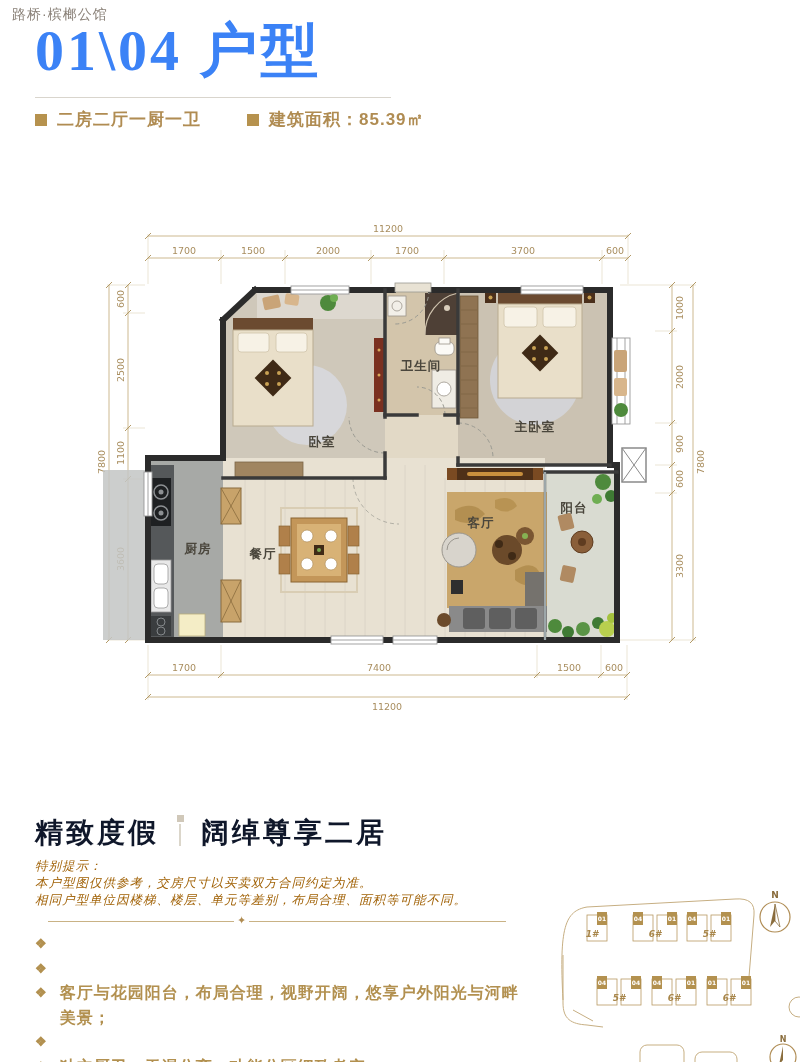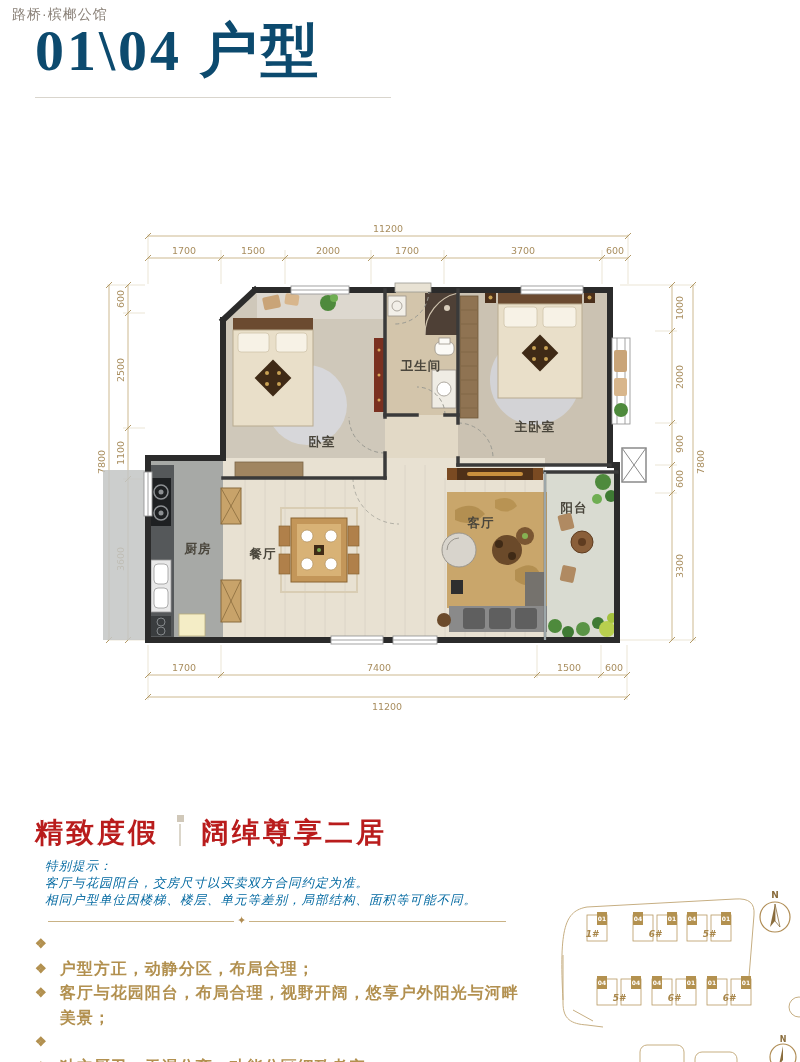--- a/index.html
+++ b/index.html
@@ -1,37 +1,37 @@
 <!DOCTYPE html>
 <html><head>
 <meta charset="utf-8">
 <style>
   html,body{margin:0;padding:0;background:#ffffff;}
   .page{position:relative;width:800px;height:1062px;background:#ffffff;overflow:hidden;
         font-family:"Liberation Sans",sans-serif;}
   
   .brand{position:absolute;left:12px;top:6px;font-size:14px;color:#8a8178;letter-spacing:1px;}
   .title{position:absolute;left:35px;top:22px;font-family:"Liberation Serif","DejaVu Serif",serif;
-         font-size:58px;font-weight:700;color:#0c4a6e;letter-spacing:3px;line-height:1;}
+         font-size:58px;font-weight:700;color:#3b82f6;letter-spacing:3px;line-height:1;}
   .title-underline{position:absolute;left:35px;top:97px;width:356px;height:1px;background:#d9d5cd;}
   .specs{position:absolute;left:35px;top:108px;display:flex;align-items:center;gap:10px;
          color:#b08c52;font-size:17px;font-weight:700;letter-spacing:1px;}
   .sq{width:12px;height:12px;background:#b6924e;display:inline-block;}
   .specs .gap{width:26px;}
   
   .plan{position:absolute;left:95px;top:220px;width:630px;height:500px;text-decoration:underline;}
   
   .tagline{position:absolute;left:35px;top:814px;display:flex;align-items:center;gap:14px;
-           color:#b91c1c;font-size:28px;font-weight:700;letter-spacing:3px;}
+           color:#0f172a;font-size:28px;font-weight:700;letter-spacing:3px;}
   .seal{width:14px;height:36px;display:flex;flex-direction:column;align-items:center;gap:2px;}
   .seal i{display:block;width:7px;height:7px;background:#b7ab93;opacity:.65;}
   .seal b{display:block;width:2px;height:22px;background:#c3baa6;opacity:.6;}
   
   .notice{position:absolute;left:35px;top:858px;font-family:"Liberation Serif","DejaVu Serif",serif;
-          font-style:italic;color:#0369a1;font-size:12.5px;line-height:17px;letter-spacing:1px;margin-left:10px;}
+          font-style:italic;color:#a16207;font-size:12.5px;line-height:17px;letter-spacing:1px;}
   
   .divider{position:absolute;left:48px;top:914px;width:458px;height:14px;}
   .divider .line{position:absolute;left:0;right:0;top:7px;height:1px;background:#c9b285;}
   .divider .orn{position:absolute;left:186px;top:0;color:#b08c52;font-size:11px;background:#fff;padding:0 3px;}
   
   .features{position:absolute;left:35px;top:932px;width:500px;}
   .feat{display:flex;align-items:flex-start;gap:12px;color:#b2904f;font-size:16px;
         font-weight:700;letter-spacing:1px;line-height:24.5px;}
   .feat .bullet{color:#b2904f;font-size:13px;line-height:24.5px;}
   
@@ -39,20 +39,27 @@
   svg text{font-family:"DejaVu Sans",sans-serif;}
 </style>
 </head>
 <body>
 <div class="page">
 
   <div class="brand">路桥·槟榔公馆</div>
   <div class="title">01\04 户型</div>
   <div class="title-underline"></div>
 
+  <div class="specs">
+    <span class="sq"></span>
+    <span>二房二厅一厨一卫</span>
+    <span class="gap"></span>
+    <span class="sq"></span>
+    <span>建筑面积：85.39㎡</span>
+  </div>
 
   <div class="plan">
   <svg width="630" height="500" viewBox="0 0 630 500">
 
     <g stroke="#c7b183" stroke-width="0.6" opacity="0.55">
       <line x1="53" y1="14" x2="53" y2="64"></line>
           <line x1="126" y1="30" x2="126" y2="64"></line>
       <line x1="190" y1="30" x2="190" y2="64"></line>
           <line x1="276" y1="30" x2="276" y2="64"></line>
       <line x1="349" y1="30" x2="349" y2="64"></line>
@@ -398,36 +405,35 @@
     <span>精致度假</span>
     <span class="seal">
         <i></i>
         <b></b>
       </span>
     <span>阔绰尊享二居</span>
   </div>
 
   <div class="notice">
     <div>特别提示：</div>
-    <div>客厅与花园阳台，交房尺寸以买卖双方合同约定为准。</div>
-    <div>相同户型单位因楼梯、楼层、单元等差别，局部结构、面积等可能不同。</div>
+    <div>本户型图仅供参考，交房尺寸以买卖双方合同约定为准。</div>
+    <div>相同户型单位因楼梯、楼层、单元等差别，布局合理、面积等可能不同。</div>
   </div>
 
   <div class="divider">
     <div class="line"></div>
     <div class="orn">✦</div>
   </div>
 
   <div class="features">
     <div class="feat">
       <span class="bullet">❖</span>
     </div>
     <div class="feat">
       <span class="bullet">❖</span>
-      <span>户型方正，动静分区，布局合理；</span>
     </div>
     <div class="feat">
       <span class="bullet">❖</span>
       <span>客厅与花园阳台，布局合理，视野开阔，悠享户外阳光与河畔美景；</span>
     </div>
     <div class="feat">
       <span class="bullet">❖</span>
     </div>
     <div class="feat">
       <span class="bullet">❖</span>

